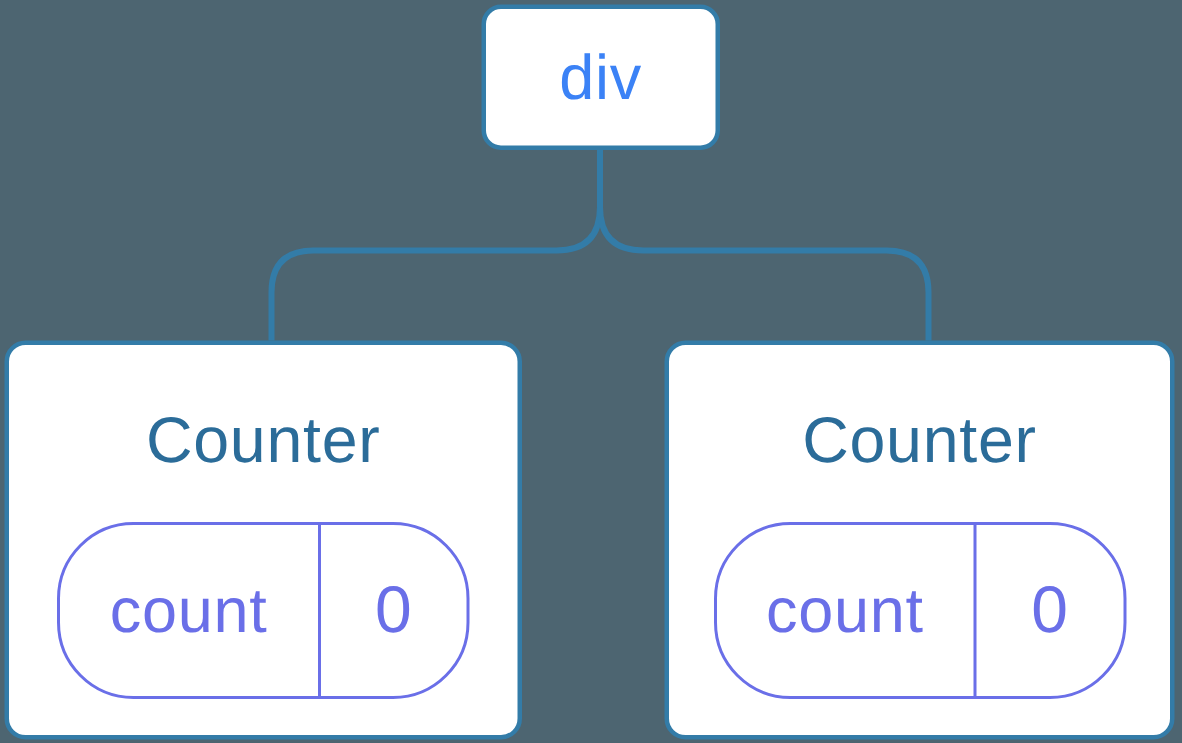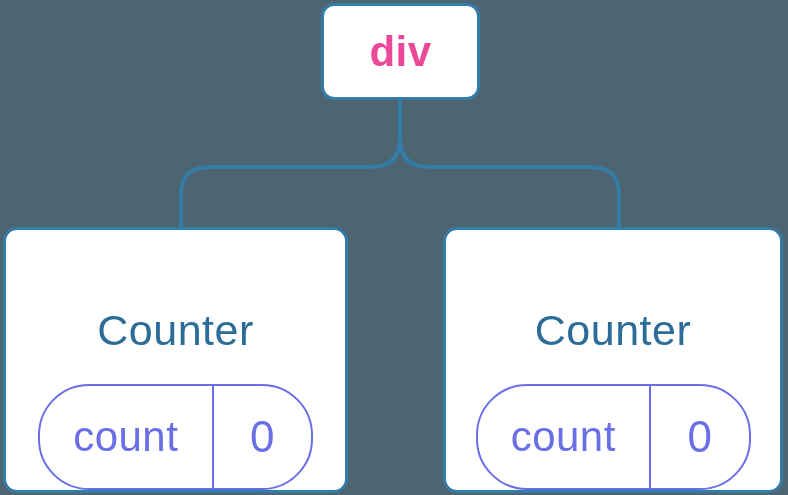--- a/index.html
+++ b/index.html
@@ -31,22 +31,22 @@
     box-sizing: border-box;
     background: #FFFFFF;
     border: 3.5px solid #337CA8;
     border-radius: 13px;
     display: flex;
     align-items: center;
     justify-content: center;
   }
   .node-root span {
     font-size: 42px;
-    font-weight: 700;
-    color: #ec4899;
+    font-weight: 400;
+    color: #3b82f6;
     letter-spacing: 0.5px;
   }
   .card {
     position: absolute;
     top: 227px;
     height: 266px;
     box-sizing: border-box;
     background: #FFFFFF;
     border: 3.5px solid #337CA8;
     border-radius: 14px;
@@ -56,21 +56,20 @@
     padding-top: 36px;
   }
   .card-left  { left: 3px;  width: 345px; }
   .card-right { left: 443px; width: 340px; }
   .card-title {
     font-size: 43px;
     font-weight: 500;
     color: #2B6C99;
     letter-spacing: 0.5px;
     line-height: 56px;
-    margin-top: 36px;
   }
   .pill {
     margin-top: 26px;
     width: 275px;
     height: 118px;
     box-sizing: border-box;
     border: 2.5px solid #6A6FE8;
     border-radius: 51px;
     display: flex;
     align-items: stretch;

